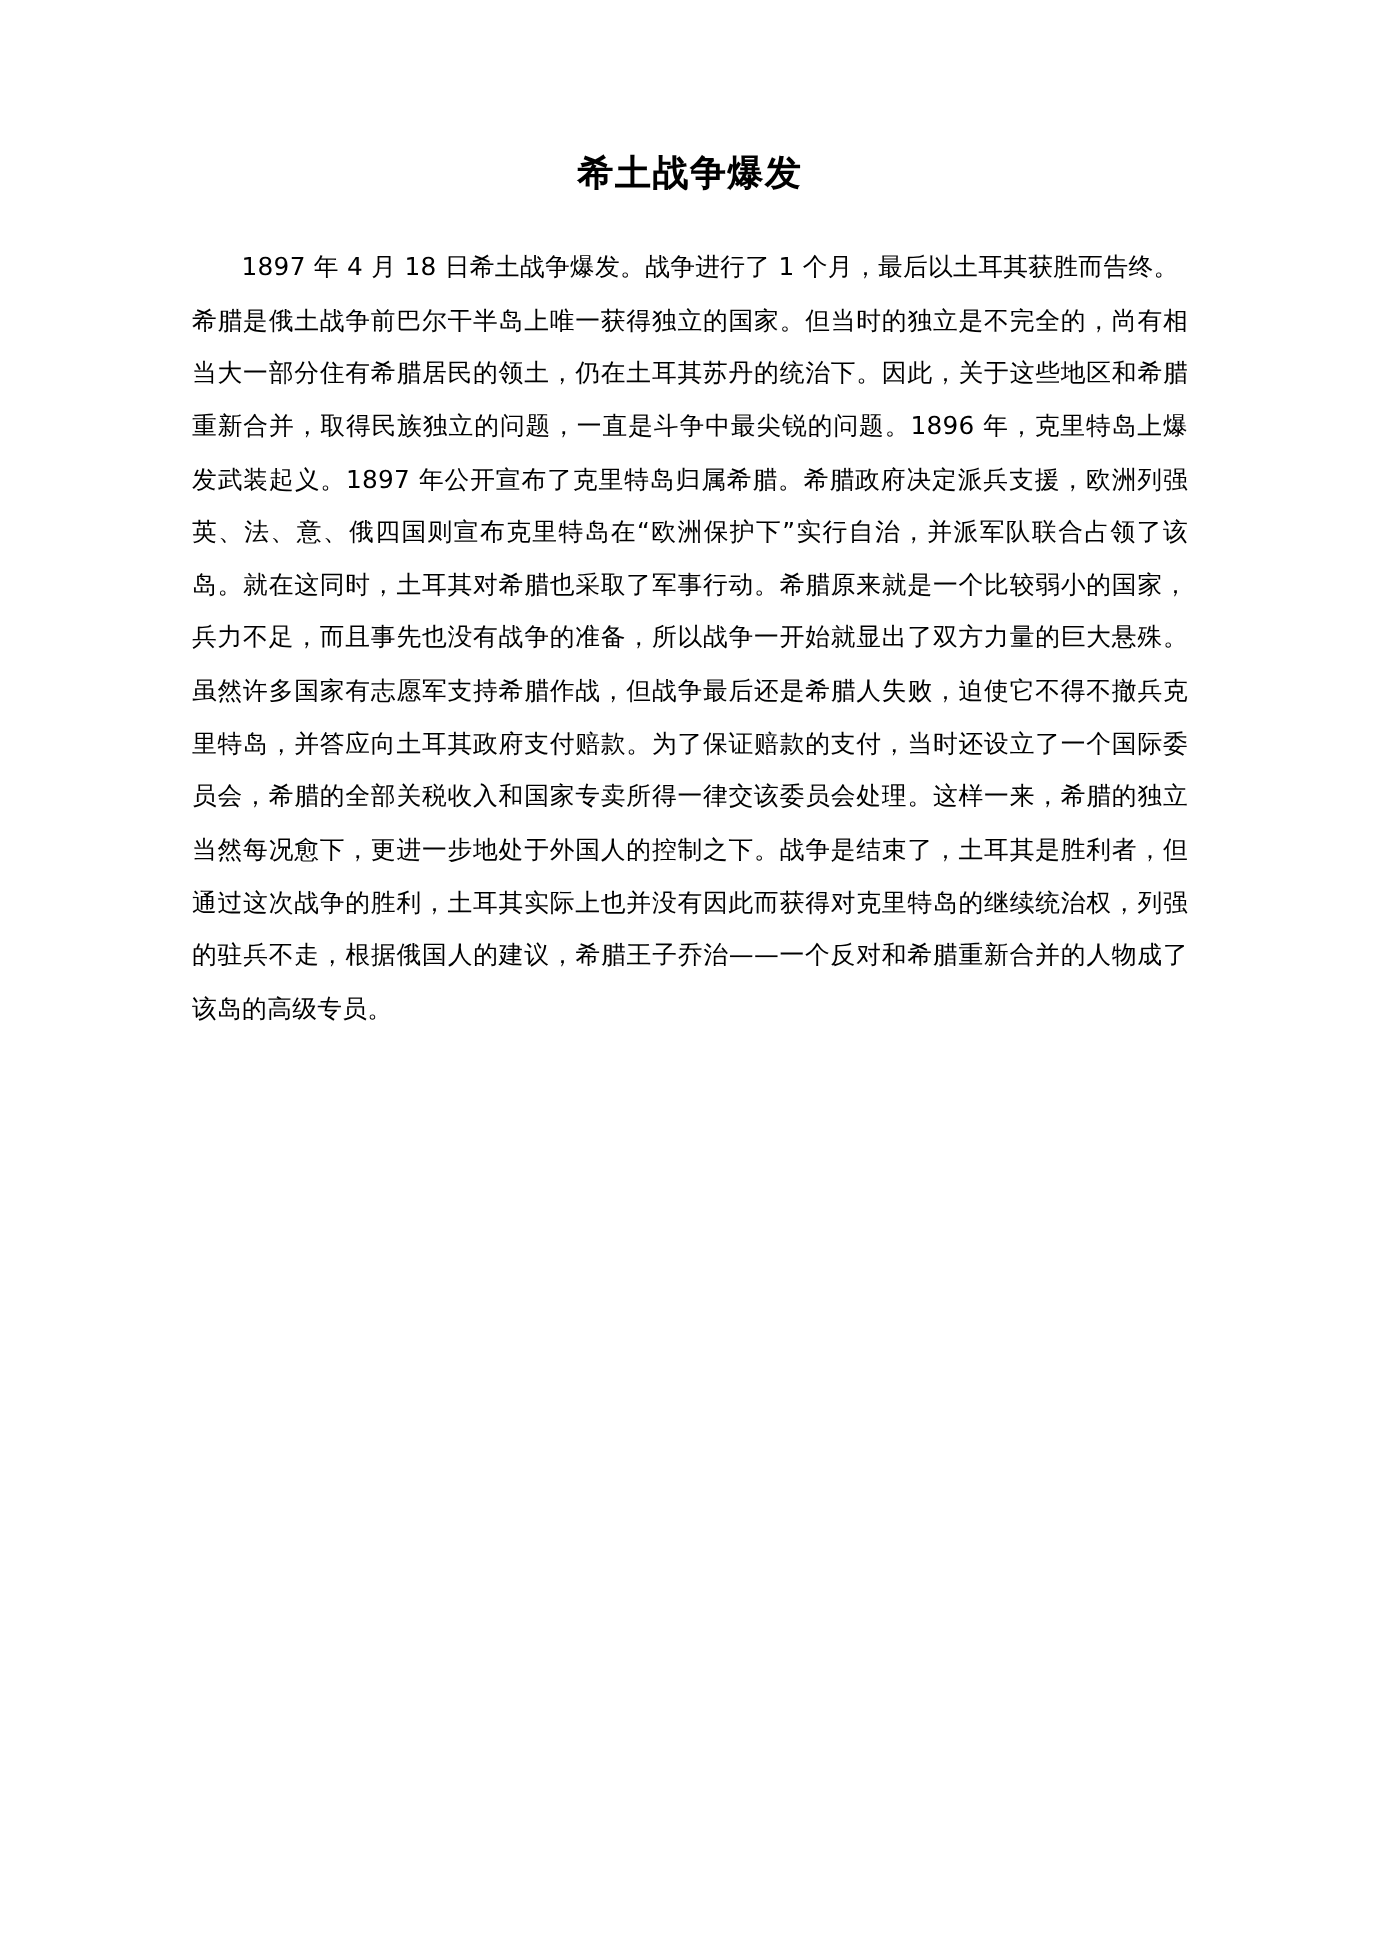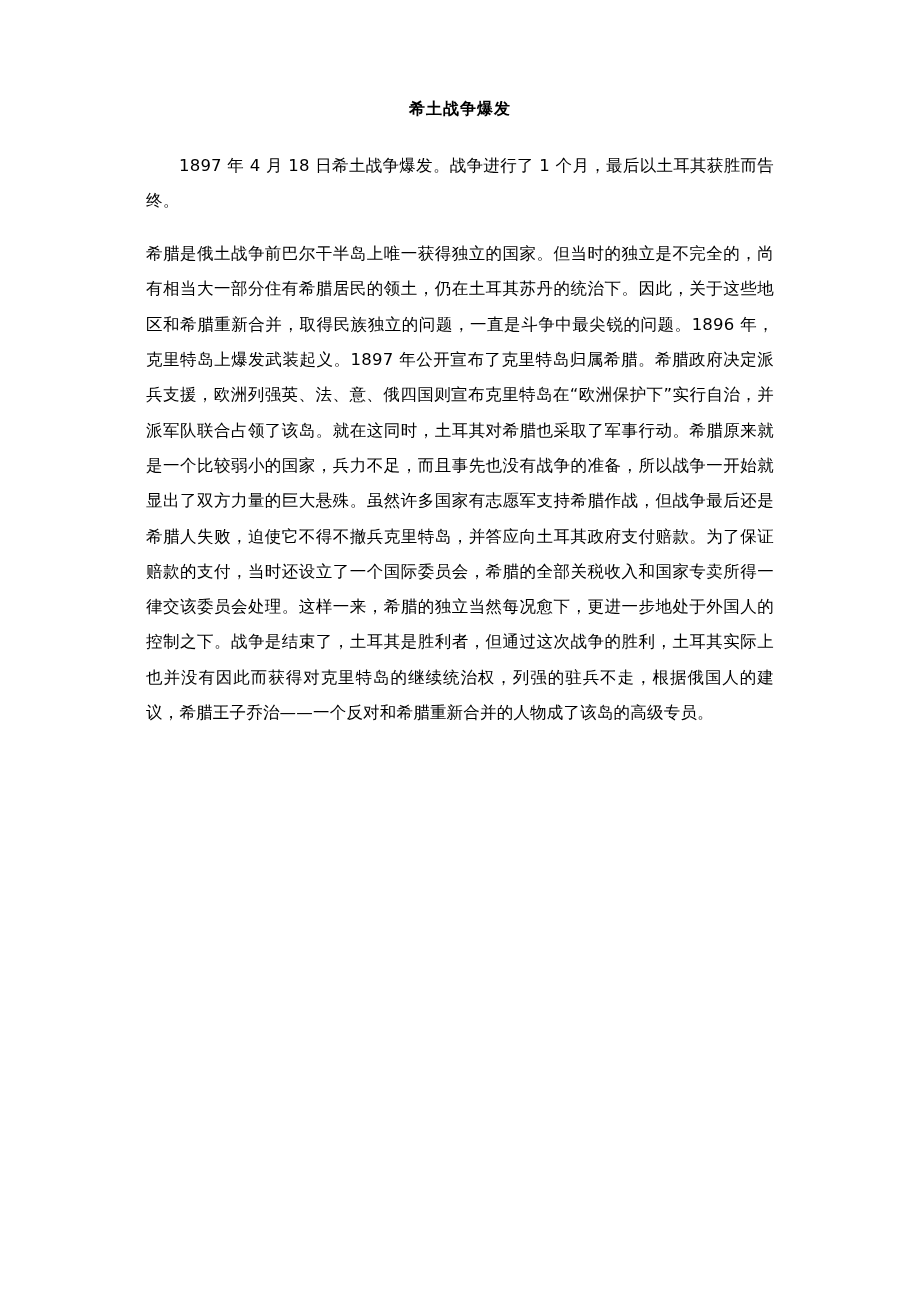--- a/index.html
+++ b/index.html
@@ -22,32 +22,32 @@
     box-sizing: border-box;
   }
   .content {
     position: absolute;
     left: 128px;
     top: 96px;
     width: 664px;
   }
   .doc-title {
     text-align: center;
-    font-size: 16px;
+    font-size: 24px;
     font-weight: bold;
     letter-spacing: 1px;
     line-height: 1.6;
     margin: 0 0 26px 0;
   }
   .para {
     font-size: 16.5px;
     line-height: 2.14;
     text-align: justify;
     text-justify: inter-ideograph;
-    margin: 18px;
+    margin: 0;
     letter-spacing: 0.2px;
   }
   .para.first {
     text-indent: 2em;
   }
 </style>
 </head>
 <body>
 
 <div class="page">

